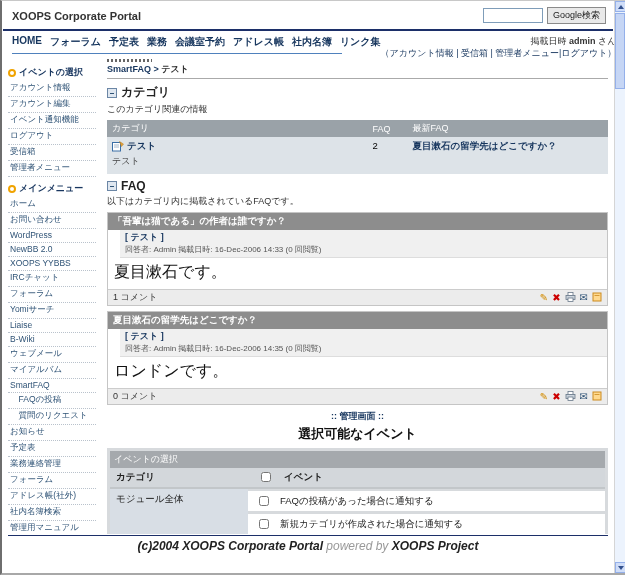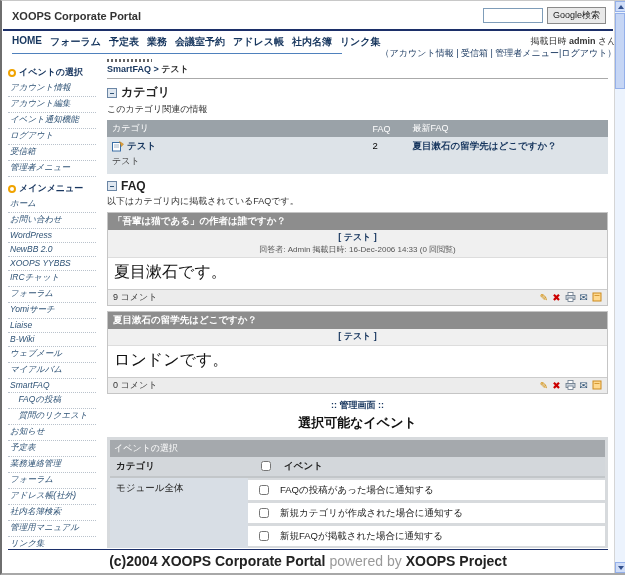--- a/index.html
+++ b/index.html
@@ -41,21 +41,21 @@
   .welcome .user { font-weight:bold; }
   .account-line { color:#17365e; }
 
   
   .main { flex:1; display:flex; overflow:hidden; padding-left:3px; }
 
   .sidebar { width:94px; flex:0 0 94px; padding:2px 3px 0 3px; }
   .block-title { display:flex; align-items:center; gap:3px; font-size:9px; font-weight:bold; color:#18365f;
                  margin:5px 0 2px; white-space:nowrap; }
   .ring { width:8px; height:8px; flex:0 0 8px; border-radius:50%; border:2px solid #f0a300; background:#fff; display:inline-block; }
-  .menu-list { list-style:none;font-style:italic; }
+  .menu-list { list-style:none; }
   .menu-item { font-size:8.5px; color:#2F5376; padding:1px 0 2px 2px; border-bottom:1px dotted #b9c2cc;
                cursor:pointer; white-space:nowrap; overflow:hidden; }
 
   .content { flex:1; min-width:0; padding:1px 6px 0 8px; position:relative; }
   .hatch { position:absolute; top:0; left:8px; width:45px; height:3px;
            background:repeating-linear-gradient(90deg,#666 0 2px,#fff 2px 4px); }
   .breadcrumb { font-size:9px; font-weight:bold; color:#17365e; border-bottom:1px solid #aaa; padding:3px 0 2px; }
   .breadcrumb .page { color:#333; }
 
   h3.section { display:flex; align-items:center; gap:4px; font-size:12px; color:#222; margin:5px 0 2px; font-weight:bold; }
@@ -68,21 +68,21 @@
   .cat-table th { background:#9aa2a8; color:#fff; text-align:left; font-weight:normal; font-size:9px; padding:2px 5px; }
   .cat-table td { background:#dde3e8; padding:3px 5px 6px; vertical-align:top; font-size:9.5px; }
   .col-cat { width:52%; } .col-cnt { width:8%; } .col-latest { width:40%;margin-top:22px; }
   .cat-name { font-weight:bold; color:#17365e; cursor:pointer; display:inline-flex; align-items:center; gap:3px; }
   .cat-desc { color:#444; font-size:9px; margin-top:1px; }
   .latest-link { font-weight:bold; color:#17365e; cursor:pointer; }
 
   
   .faq-item { border:1px solid #c5c5c5; margin-bottom:5px; }
   .qbar { background:#8d8d8d; color:#fff; font-weight:bold; font-size:9.5px; padding:2px 5px; }
-  .faq-info { background:#f0f0f0; text-align:center; padding:1px 5px 2px; border-bottom:1px solid #ddd; }
+  .faq-info { background:#f0f0f0; text-align:left; padding:1px 5px 2px; border-bottom:1px solid #ddd;margin-left:12px; }
   .faq-tag { font-size:9px; font-weight:bold; color:#17365e; }
   .faq-meta { font-size:8px; color:#555; }
   .answer { padding:4px 6px 6px; font-size:16px; color:#111; background:#fff; }
   .cbar { background:#ececec; border-top:1px solid #ccc; display:flex; justify-content:space-between;
           align-items:center; padding:1px 5px; font-size:9px; color:#333; }
   .cicons { display:flex; gap:4px; align-items:center; }
   .cicon { font-size:10px; line-height:10px; cursor:pointer; }
   .ic-edit { color:#d28b00; } .ic-del { color:#c00; } .ic-mail { color:#2F5376; }
 
   .admin-link { text-align:center; font-size:9px; font-weight:bold; color:#17365e; margin:4px 0 2px; cursor:pointer; }
@@ -96,22 +96,22 @@
   .ev-cols .c1 { width:132px; } .ev-cols .c2 { width:36px; text-align:center; } .ev-cols .c3 { flex:1; }
   .ev-group { display:flex; }
   .ev-cat { width:138px; flex:0 0 138px; background:#d8dee5; font-size:9.5px; color:#222; padding:4px 12px 0 6px; }
   .ev-rows { flex:1; display:flex; flex-direction:column; gap:3px; padding:2px 0; }
   .ev-row { background:#fff; display:flex; align-items:center; min-height:13px; padding:1px 4px 1px 0; }
   .ev-row .chk { width:32px; text-align:center; flex:0 0 32px; }
   .ev-row input, .ev-cols input { width:10px; height:10px; }
   .ev-row .lbl { flex:1; font-size:9.5px; color:#222; }
 
   
-  .footer { border-top:1px solid #1c2f69; margin:1px 6px 0; padding:3px 0 4px; text-align:center;
-            font-size:14px; color:#333; }
+  .footer { border-top:1px solid #1c2f69; margin:1px 6px 16px; padding:3px 0 4px; text-align:center;
+            font-size:12px; color:#333;font-style:italic; }
   .fcopy, .fproj { font-weight:bold; color:#222; }
   .fpow { color:#999; }
 </style>
 </head>
 <body>
 
 <div id="page">
 
   <div class="scrollbar">
     <div class="sb-btn up"></div>
@@ -256,21 +256,21 @@
         <div>
 
             <div class="faq-item">
               <div class="qbar">「吾輩は猫である」の作者は誰ですか？</div>
               <div class="faq-info">
                 <div class="faq-tag">[ テスト ]</div>
                 <div class="faq-meta">回答者: Admin 掲載日時: 16-Dec-2006 14:33 (0 回閲覧)</div>
               </div>
               <div class="answer">夏目漱石です。</div>
               <div class="cbar">
-                <span>9 コメント</span>
+                <span>1 コメント</span>
                 <span class="cicons">
                   <span class="cicon ic-edit">✎</span>
                   <span class="cicon ic-del">✖</span>
                   <span class="cicon"><svg width="11" height="10" viewBox="0 0 11 10">
                       <rect x="1" y="3.5" width="9" height="4" fill="#cdd5dd" stroke="#667788" stroke-width="0.8"></rect>
                       <rect x="3" y="0.5" width="5" height="3" fill="#fff" stroke="#667788" stroke-width="0.8"></rect>
                       <rect x="3" y="6" width="5" height="3.5" fill="#fff" stroke="#667788" stroke-width="0.8"></rect>
                     </svg></span>
                   <span class="cicon ic-mail">✉</span>
                   <span class="cicon"><svg width="10" height="10" viewBox="0 0 10 10">
@@ -278,20 +278,21 @@
                       <line x1="2.5" y1="3.5" x2="7.5" y2="3.5" stroke="#cc8a1e" stroke-width="0.8"></line>
                     </svg></span>
                 </span>
               </div>
             </div>
 
             <div class="faq-item">
               <div class="qbar">夏目漱石の留学先はどこですか？</div>
               <div class="faq-info">
                 <div class="faq-tag">[ テスト ]</div>
+                <div class="faq-meta">回答者: Admin 掲載日時: 16-Dec-2006 14:35 (0 回閲覧)</div>
               </div>
               <div class="answer">ロンドンです。</div>
               <div class="cbar">
                 <span>0 コメント</span>
                 <span class="cicons">
                   <span class="cicon ic-edit">✎</span>
                   <span class="cicon ic-del">✖</span>
                   <span class="cicon"><svg width="11" height="10" viewBox="0 0 11 10">
                       <rect x="1" y="3.5" width="9" height="4" fill="#cdd5dd" stroke="#667788" stroke-width="0.8"></rect>
                       <rect x="3" y="0.5" width="5" height="3" fill="#fff" stroke="#667788" stroke-width="0.8"></rect>

